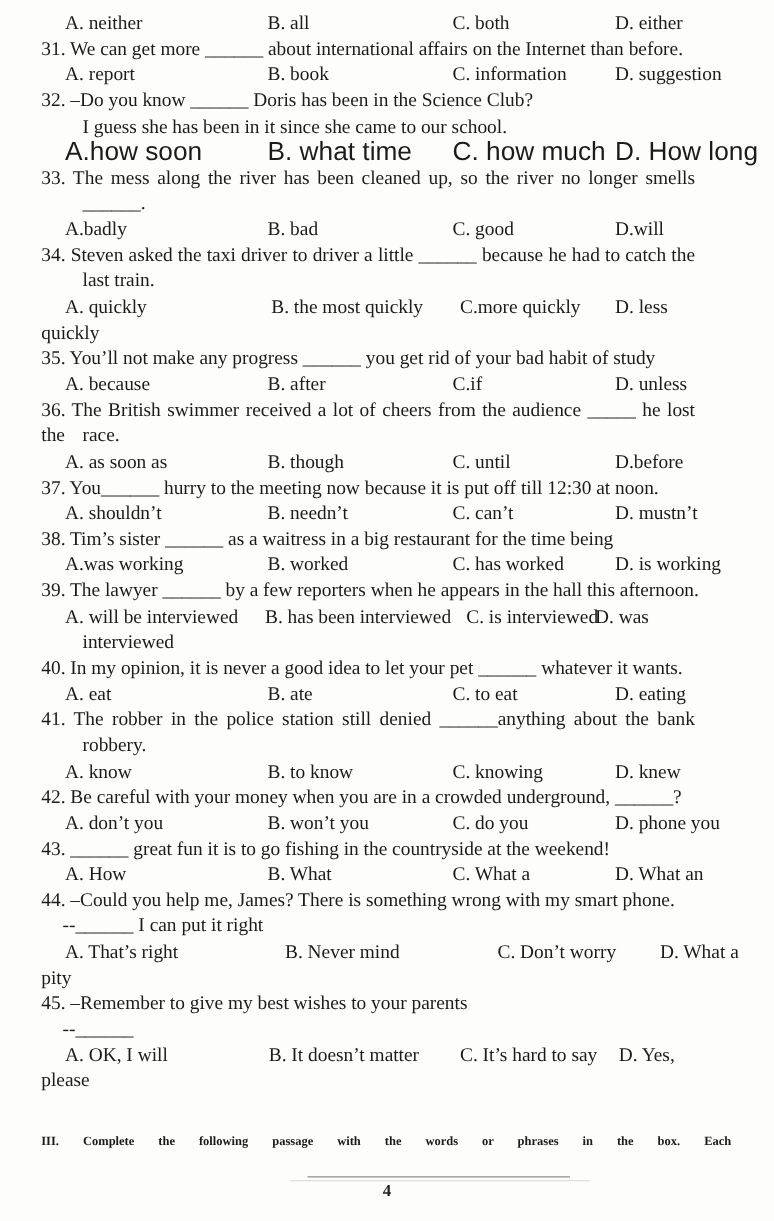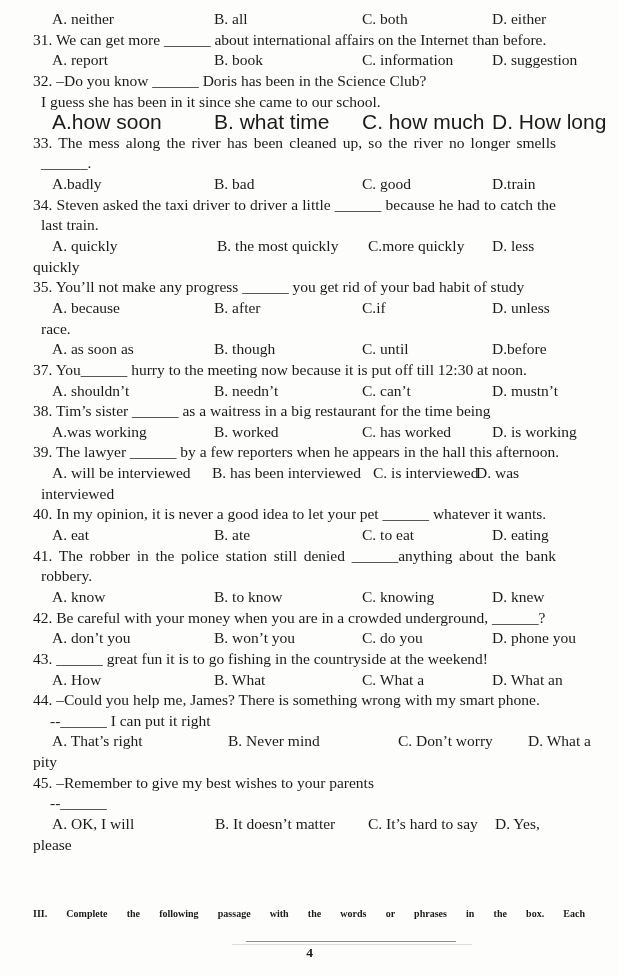--- a/index.html
+++ b/index.html
@@ -13,21 +13,21 @@
   .page { position:relative; width:619px; height:977px; }
   .doc { position:absolute; top:9px; left:0; width:619px; }
   .line {
     position:relative;
     box-sizing:border-box;
     width:590px; height:20.65px;
     font-size:15.5px; line-height:20.65px;
     padding-left:33px; padding-right:34px;
     white-space:pre; overflow:visible;
   }
-  .line.cont  { padding-left:41px; }
+  .line.cont  { padding-left:66px; }
   .line.reply { padding-left:50px; }
   .line.flush { padding-left:33px; }
   .line.justify {
     white-space:normal;
     text-align:justify;
     text-align-last:justify;
   }
   
   .line.opts { padding:0; }
   .opts span { position:absolute; top:0; white-space:pre; }
@@ -69,27 +69,28 @@
 <div class="page">
   <div class="doc" id="doc">
       <div class="line opts"><span class="o0">A. neither</span><span class="o1">B. all</span><span class="o2">C. both</span><span class="o3">D. either</span></div>
       <div class="line">31. We can get more ______ about international affairs on the Internet than before.</div>
       <div class="line opts"><span class="o0">A. report</span><span class="o1">B. book</span><span class="o2">C. information</span><span class="o3">D. suggestion</span></div>
       <div class="line">32. –Do you know ______ Doris has been in the Science Club?</div>
       <div class="line cont">I guess she has been in it since she came to our school.</div>
       <div class="line opts sans"><span class="o0">A.how soon</span><span class="o1">B. what time</span><span class="o2">C. how much</span><span class="o3">D. How long</span></div>
       <div class="line justify">33. The mess along the river has been cleaned up, so the river no longer smells</div>
       <div class="line cont">______.</div>
-      <div class="line opts"><span class="o0">A.badly</span><span class="o1">B. bad</span><span class="o2">C. good</span><span class="o3">D.train</span></div>
+      <div class="line opts"><span class="o0">A.badly</span><span class="o1">B. bad</span><span class="o2">C. good</span><span class="o3">D.will</span></div>
       <div class="line justify">34. Steven asked the taxi driver to driver a little ______ because he had to catch the</div>
       <div class="line cont">last train.</div>
       <div class="line opts v34"><span class="o0">A. quickly</span><span class="o1">B. the most quickly</span><span class="o2">C.more quickly</span><span class="o3">D. less</span></div>
       <div class="line flush">quickly</div>
       <div class="line">35. You’ll not make any progress ______ you get rid of your bad habit of study</div>
       <div class="line opts"><span class="o0">A. because</span><span class="o1">B. after</span><span class="o2">C.if</span><span class="o3">D. unless</span></div>
+      <div class="line justify">36. The British swimmer received a lot of cheers from the audience _____ he lost the</div>
       <div class="line cont">race.</div>
       <div class="line opts"><span class="o0">A. as soon as</span><span class="o1">B. though</span><span class="o2">C. until</span><span class="o3">D.before</span></div>
       <div class="line">37. You______ hurry to the meeting now because it is put off till 12:30 at noon.</div>
       <div class="line opts"><span class="o0">A. shouldn’t</span><span class="o1">B. needn’t</span><span class="o2">C. can’t</span><span class="o3">D. mustn’t</span></div>
       <div class="line">38. Tim’s sister ______ as a waitress in a big restaurant for the time being</div>
       <div class="line opts"><span class="o0">A.was working</span><span class="o1">B. worked</span><span class="o2">C. has worked</span><span class="o3">D. is working</span></div>
       <div class="line">39. The lawyer ______ by a few reporters when he appears in the hall this afternoon.</div>
       <div class="line opts v39"><span class="o0">A. will be interviewed</span><span class="o1">B. has been interviewed</span><span class="o2">C. is interviewed</span><span class="o3">D. was</span></div>
       <div class="line cont">interviewed</div>
       <div class="line">40. In my opinion, it is never a good idea to let your pet ______ whatever it wants.</div>

